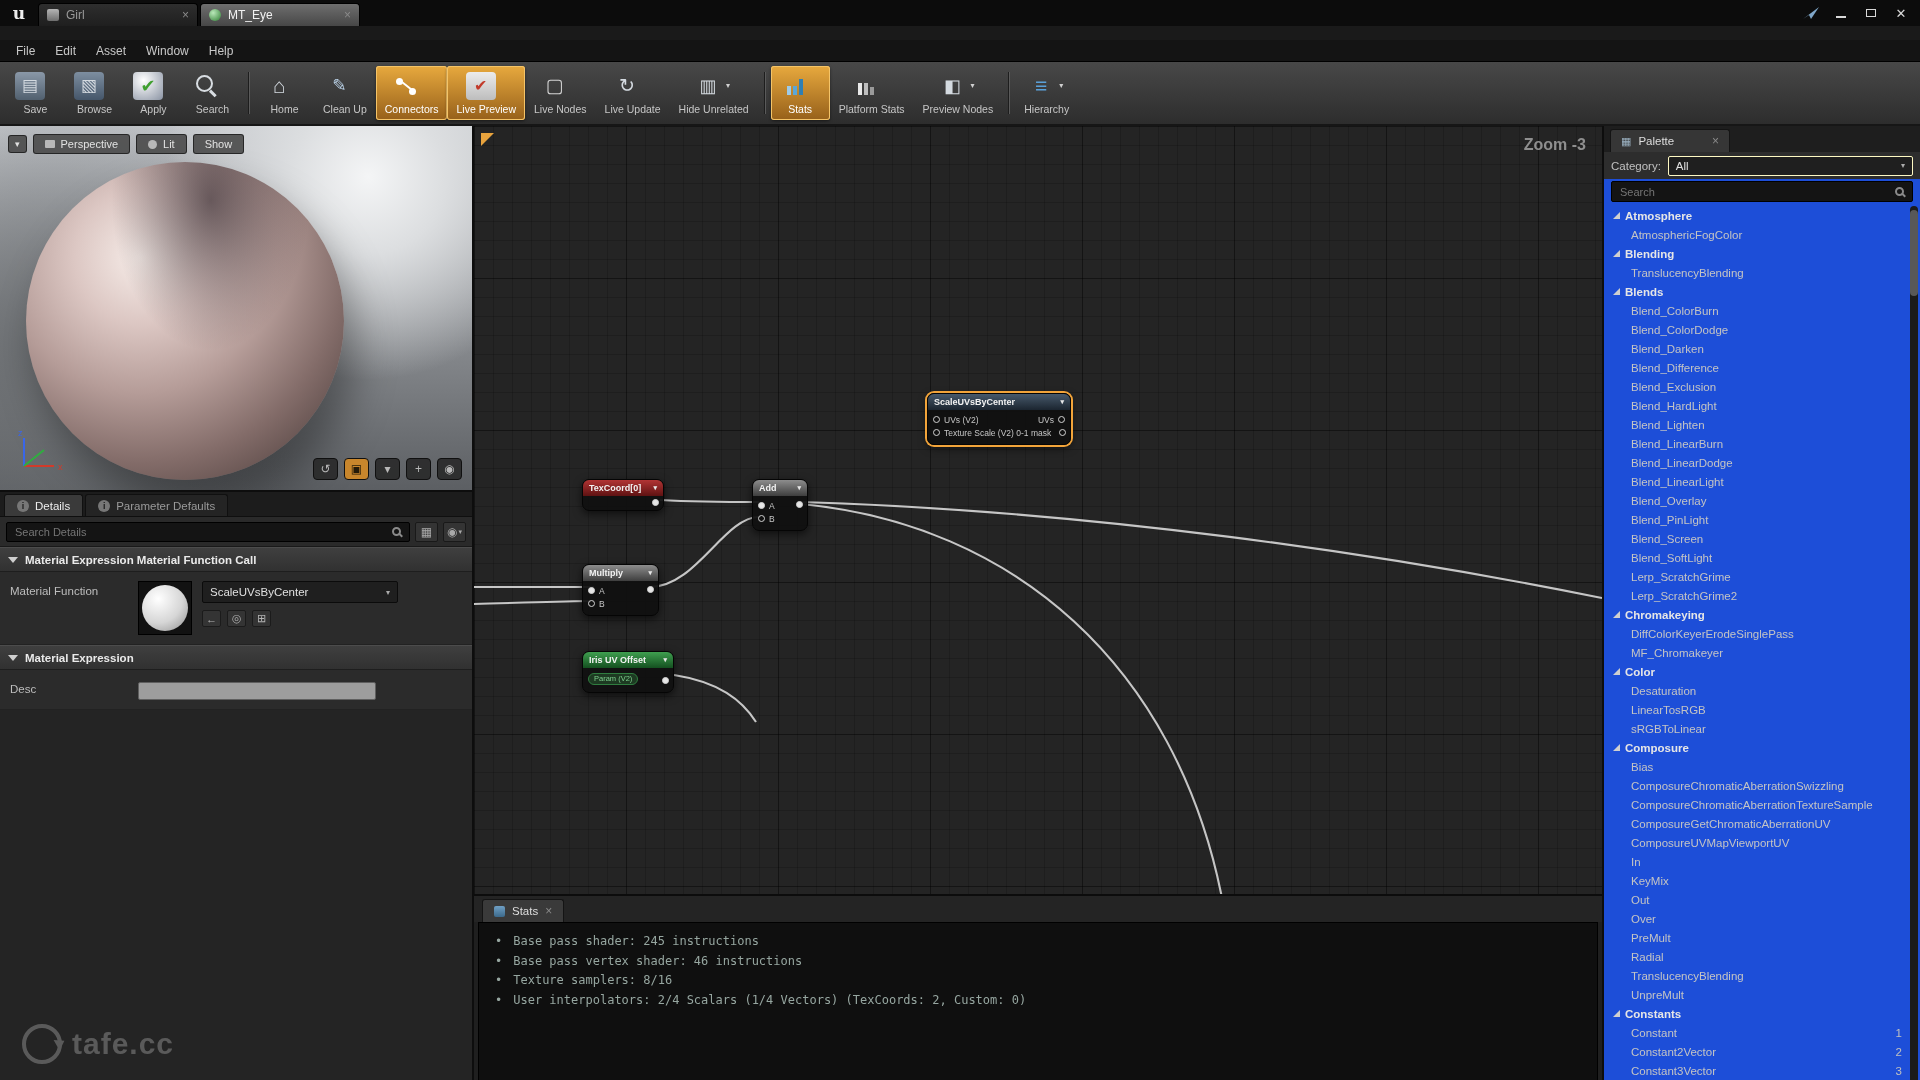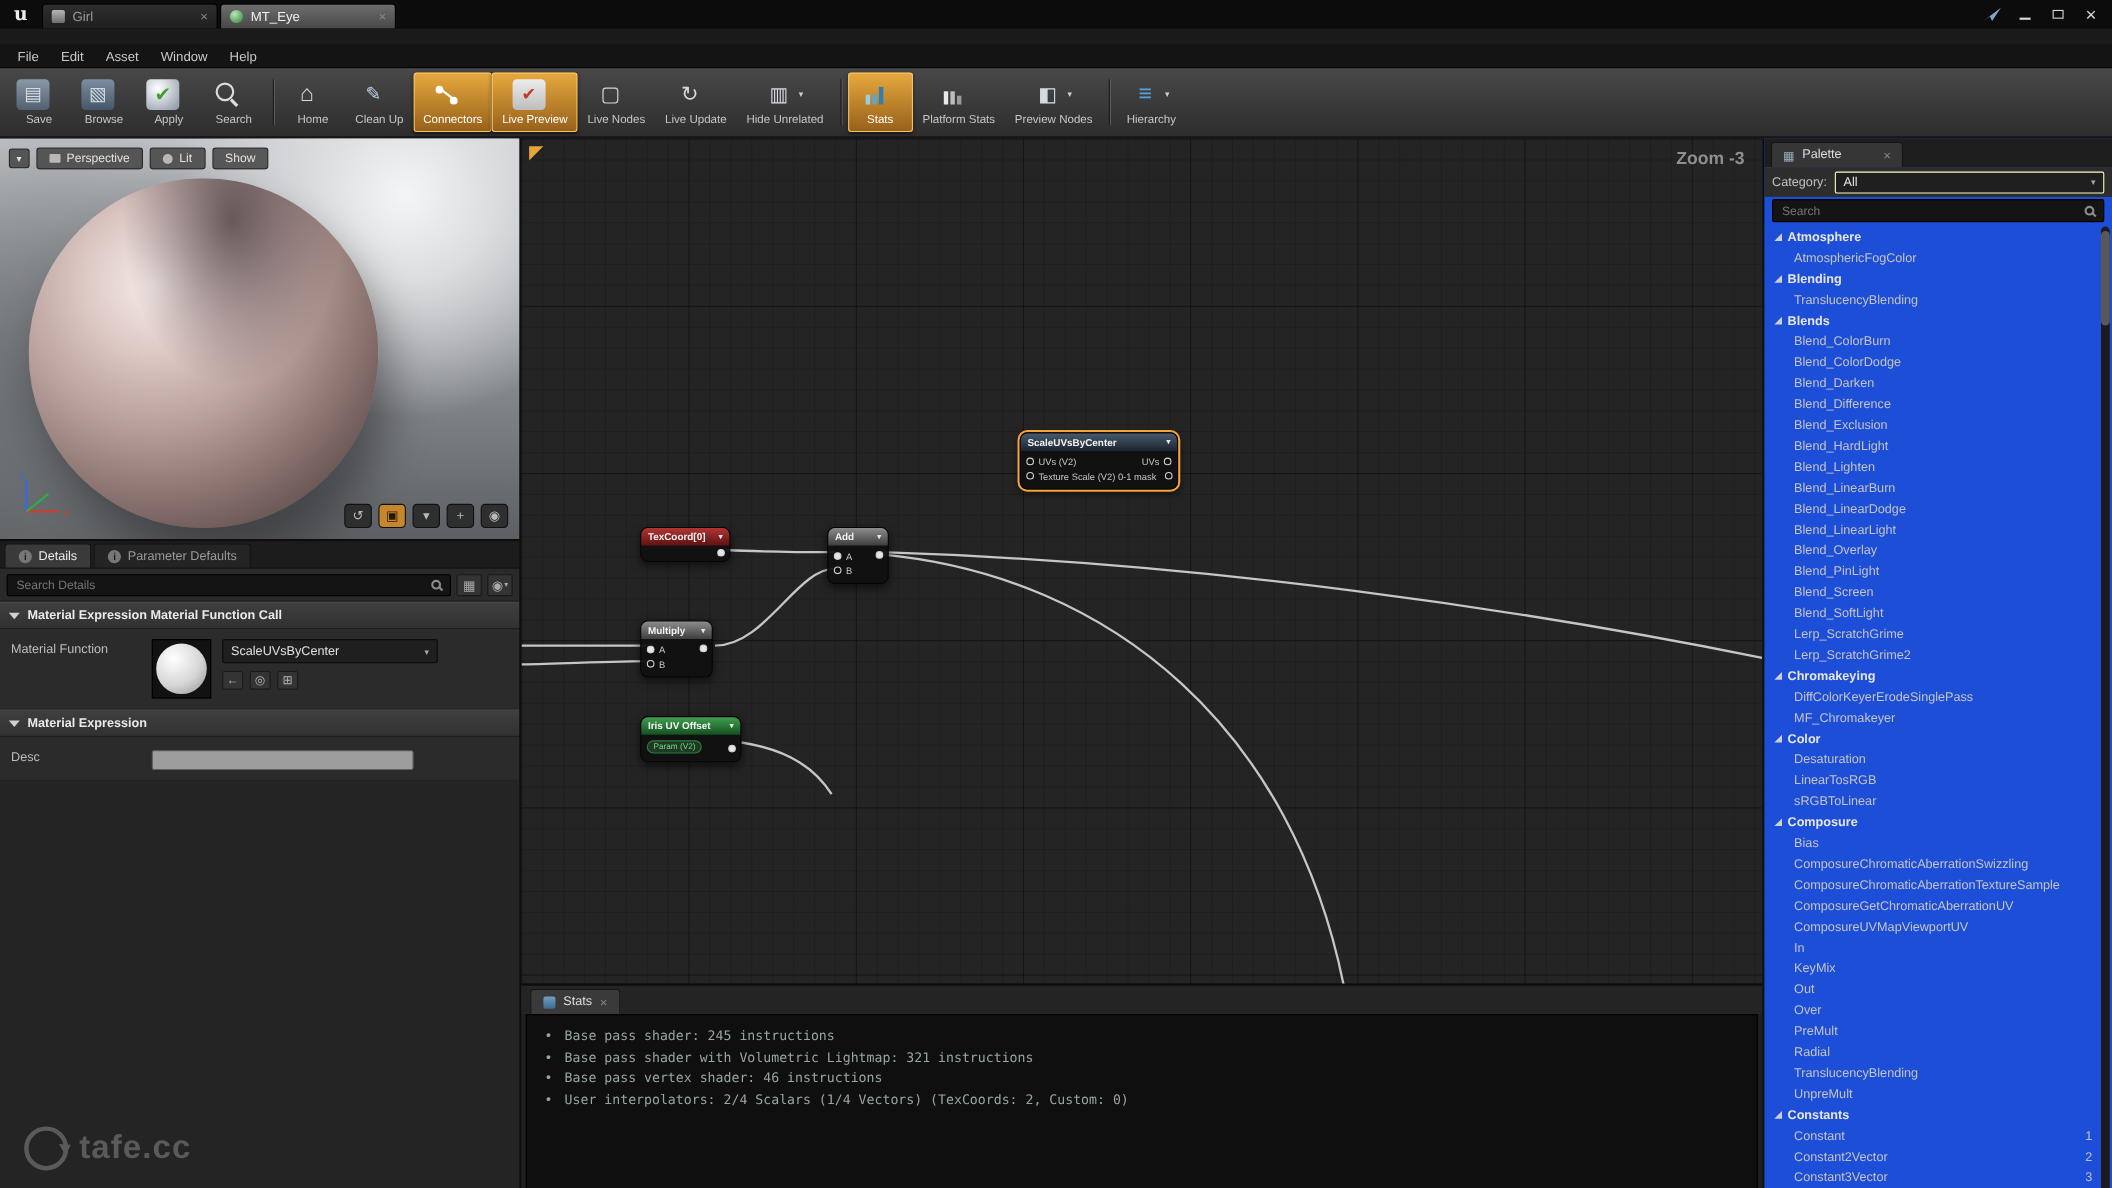--- a/index.html
+++ b/index.html
@@ -546,21 +546,21 @@
             <span>A</span>
           </div>
           <div class="prow2">
             <span class="pin"></span>
             <span>B</span>
           </div>
           <span class="pin filled outpin-abs"></span>
         </div>
       </div>
 
-      <div class="gnode" style="left:108px;top:438px;width:66px;">
+      <div class="gnode" style="left:108px;top:438px;width:77px;">
         <div class="nhdr gray">
           <span>Multiply</span>
           <span class="ncaret">▾</span>
         </div>
         <div class="nbody">
           <div class="prow2">
             <span class="pin filled"></span>
             <span>A</span>
           </div>
           <div class="prow2">
@@ -588,25 +588,25 @@
         <div class="stats-tab">
           <span class="tabico"></span>
           <span>Stats</span>
           <span class="close-x"></span>
         </div>
       </div>
       <ul class="stats-body">
 
           <li class="stat-line">Base pass shader: 245 instructions</li>
 
-          <li class="stat-line">Base pass shader with Volumetric Lightmap: 321 instructions</li>
 
           <li class="stat-line">Base pass vertex shader: 46 instructions</li>
 
 
+          <li class="stat-line">Texture samplers: 8/16</li>
 
 
           <li class="stat-line">User interpolators: 2/4 Scalars (1/4 Vectors) (TexCoords: 2, Custom: 0)</li>
         </ul>
     </div>
   </div>
 
   <div id="palette">
     <div class="pal-tabbar">
       <div class="pal-tab">

